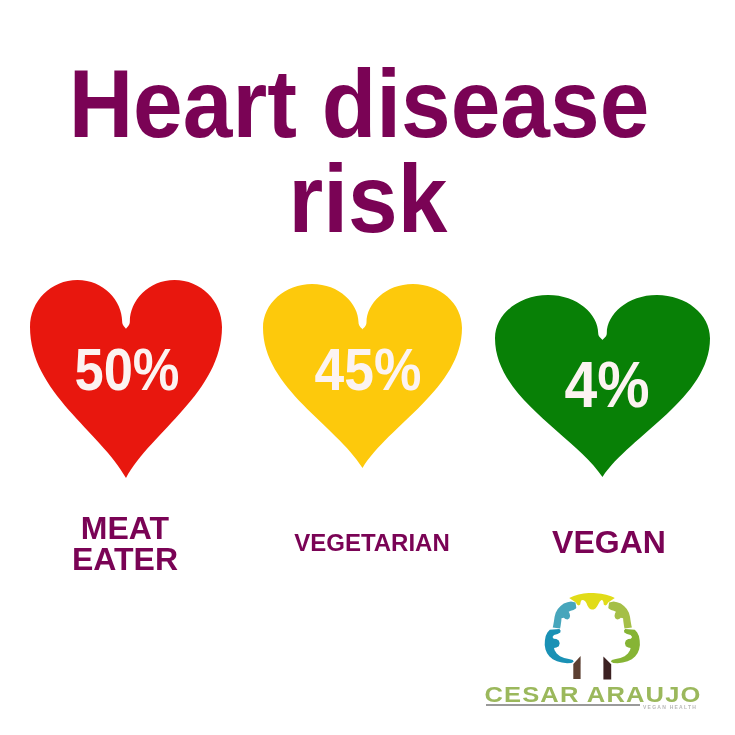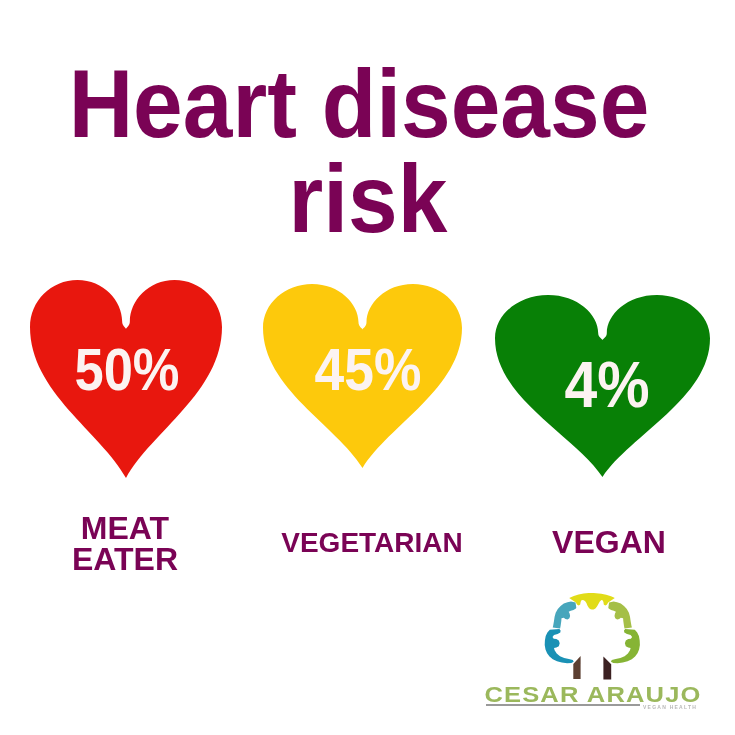--- a/index.html
+++ b/index.html
@@ -122,21 +122,21 @@
       <path d="M 50,103 C 37.0,79.0 0.2,58.0 0.2,24.00 C 0.2,10.41 11.21,-0.6 24.8,-0.6 C 38.39,-0.6 48.00,10.41 48.00,21.00 C 48.00,23.48 49.70,24.20 50,25 C 50.30,24.20 52.00,23.48 52.00,21.00 C 52.00,10.41 61.61,-0.6 75.20,-0.6 C 88.79,-0.6 99.8,10.41 99.8,24.00 C 99.8,58.0 63.0,79.0 50,103 Z" fill="#088006"></path>
     </svg>
   </div>
   <div class="heart-value" style="left:480px; top:353px; width:254px; font-size:64px; line-height:64px; transform:scaleX(0.92);">4%</div>
 
   <div class="cat-label" style="left:-2px; top:513px; width:254px; font-size:32px; line-height:31px;">
     <div>MEAT</div>
     <div>EATER</div>
   </div>
 
-  <div class="cat-label" style="left:245px; top:527px; width:254px; font-size:28px; line-height:31px;">
+  <div class="cat-label" style="left:245px; top:527px; width:254px; font-size:24px; line-height:31px;">
     <div>VEGETARIAN</div>
   </div>
 
   <div class="cat-label" style="left:482px; top:527px; width:254px; font-size:32px; line-height:31px;text-align:center;">
     <div>VEGAN</div>
   </div>
 
 </div>
 
 <div id="logo">

